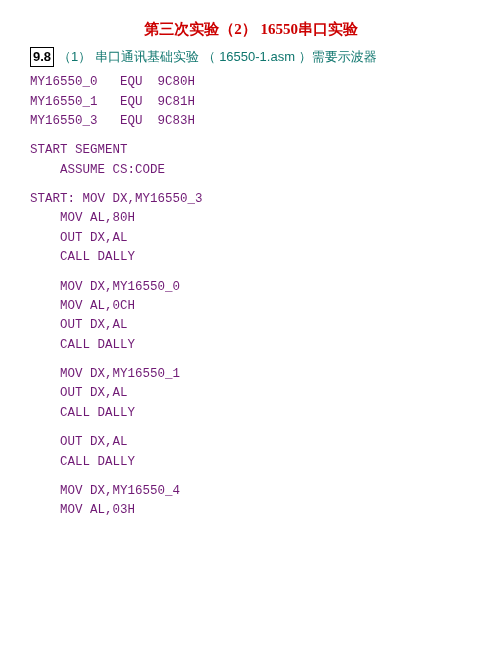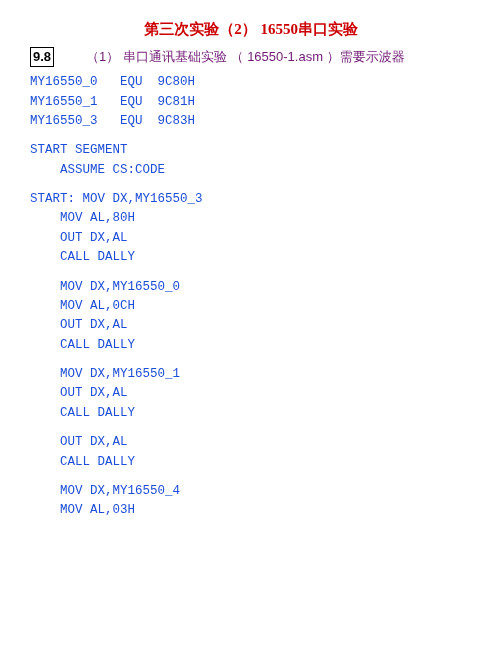--- a/index.html
+++ b/index.html
@@ -35,31 +35,30 @@
     .section-number {
       border: 1px solid #000;
       padding: 0 2px;
       margin-right: 4px;
       font-size: 13px;
       line-height: 1.4;
       white-space: nowrap;
       font-weight: bold;
     }
     .section-title-text {
-      color: #701a75;
+      color: #0f766e;
       font-family: SimSun, "Microsoft YaHei", Arial, sans-serif;
-      margin-left: 28px;
     }
     .code-block {
       margin-top: 4px;
       line-height: 1.6;
     }
     .code-line {
       display: block;
-      color: #1d4ed8;
+      color: #701a75;
       font-family: "Courier New", Courier, monospace;
       font-size: 12.5px;
       line-height: 1.55;
       white-space: pre;
     }
     .empty-line {
       display: block;
       height: 10px;
     }
   </style>

